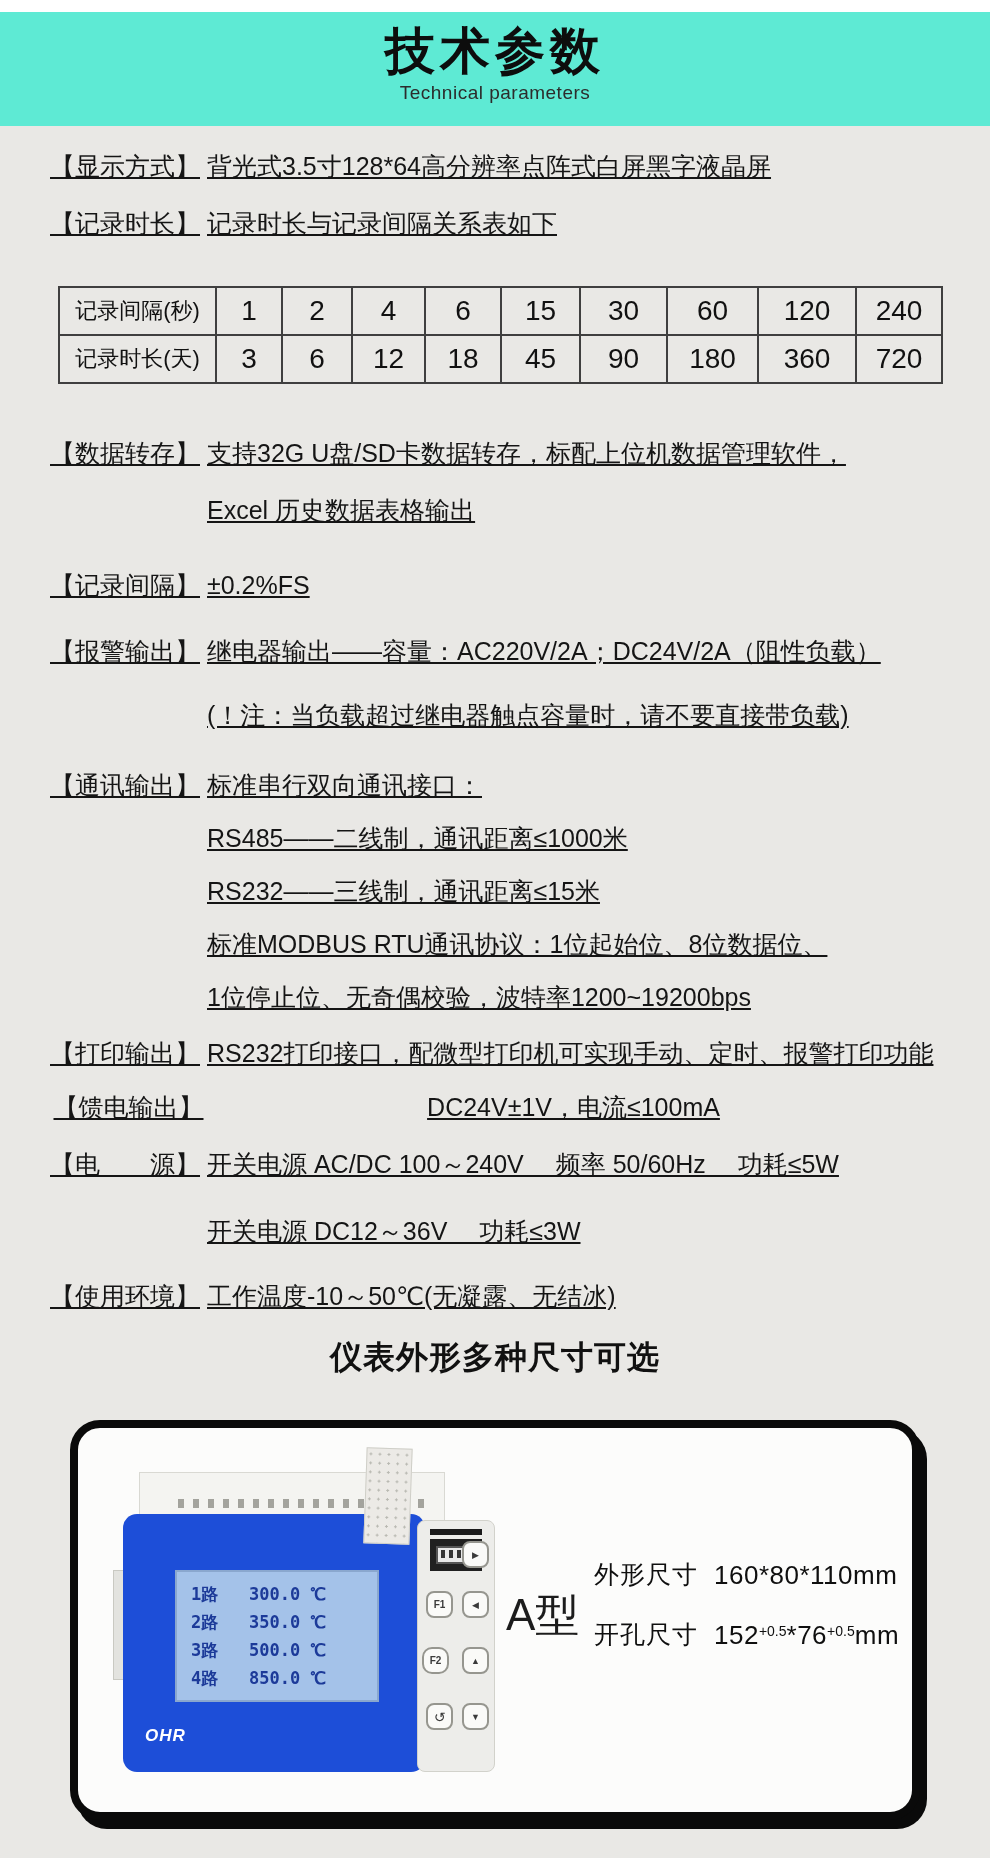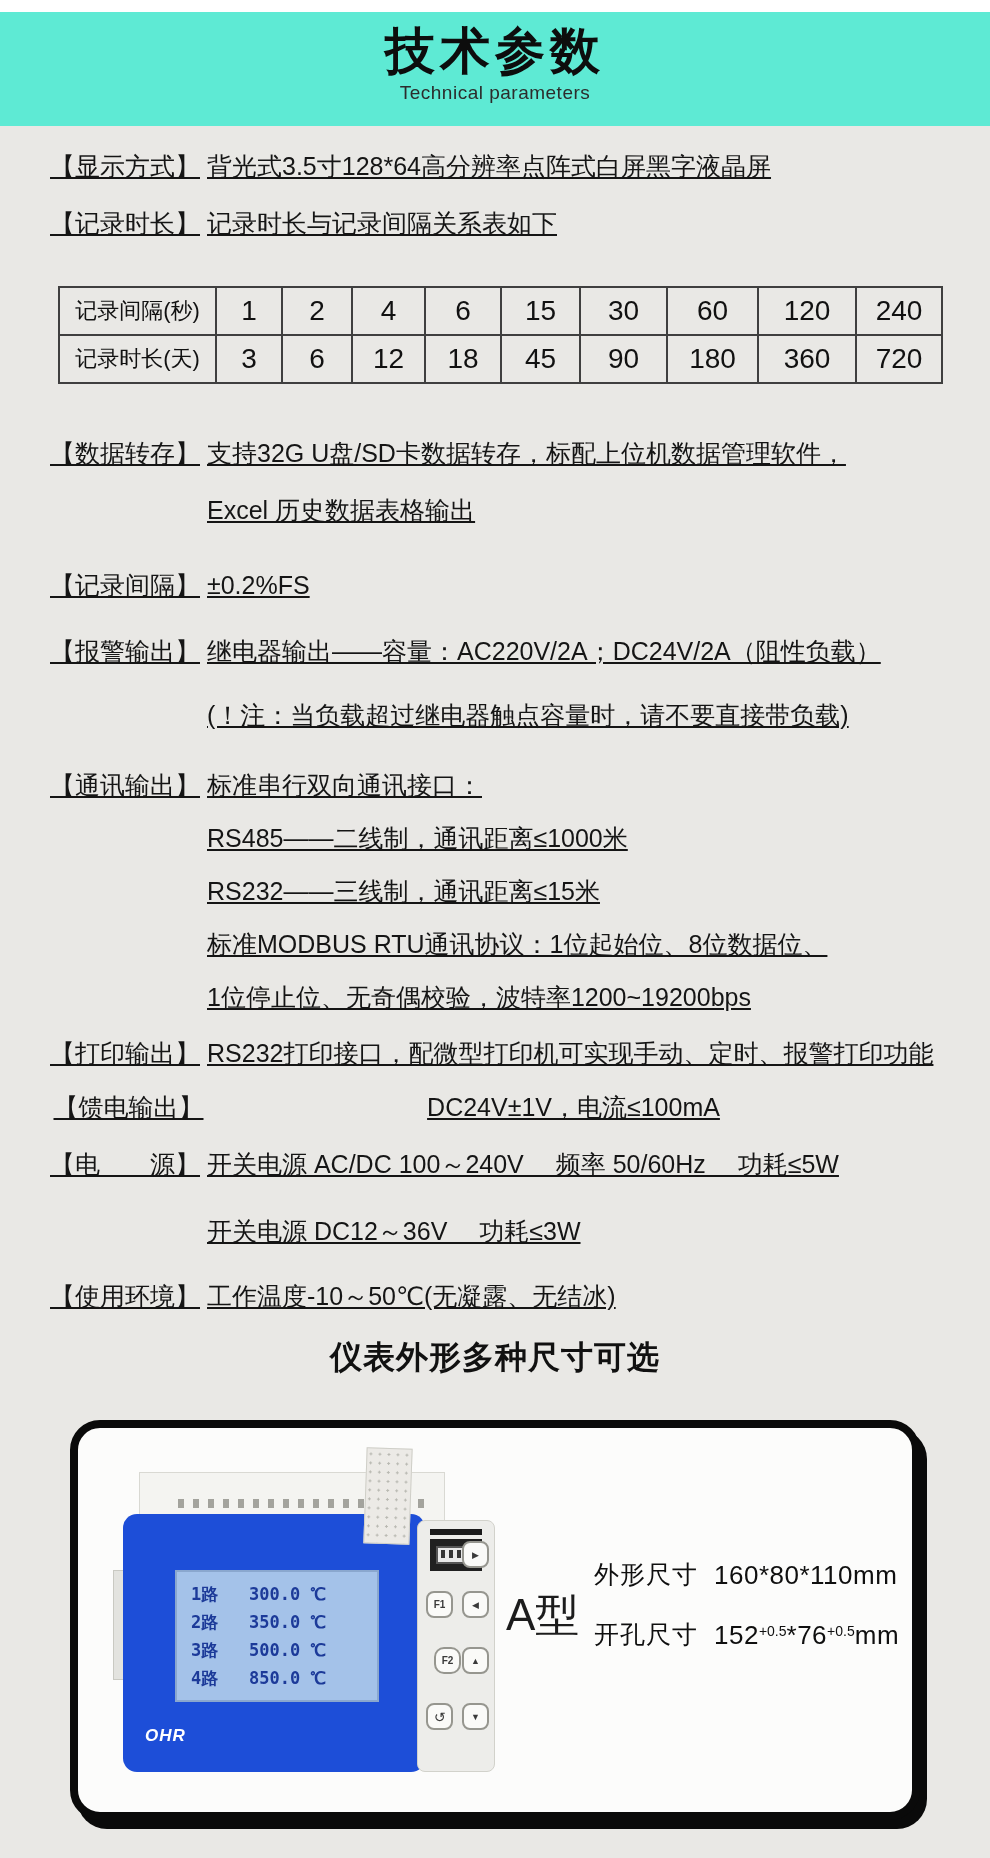--- a/index.html
+++ b/index.html
@@ -71,21 +71,21 @@
              background-image:linear-gradient(90deg,#333 0 4px,transparent 4px 8px); background-size:8px 8px;
              background-repeat:repeat-x; background-position:3px 2px; }
   .key { position:absolute; width:27px; height:27px; background:#fafaf8; border:2px solid #96968f;
          border-radius:8px; display:flex; align-items:center; justify-content:center;
          font-size:10px; color:#3a3a3a; font-weight:bold; }
   .key.sym { font-size:9px; }
   .key.loop { font-size:14px; font-weight:normal; }
   .k-right { left:44px; top:20px; }
   .k-f1    { left:8px;  top:70px; }
   .k-left  { left:44px; top:70px; }
-  .k-f2    { left:16px;  top:126px;border-radius:10px; }
+  .k-f2    { left:4px;  top:126px;border-radius:10px; }
   .k-up    { left:44px; top:126px; }
   .k-loop  { left:8px;  top:182px; }
   .k-down  { left:44px; top:182px; }
 
   .model-label { position:absolute; left:428px; top:158px; font-size:44px; color:#1c1c1c; }
   .dims { position:absolute; left:516px; top:130px; }
   .dim-row { display:flex; align-items:flex-end; font-weight:normal; color:#0f0f0f; }
   .dim-row + .dim-row { margin-top:27px; }
   .dim-label { font-size:25px; letter-spacing:1px; margin-right:16px; white-space:nowrap; }
   .dim-value { font-size:26px; letter-spacing:0.5px; white-space:nowrap; }

